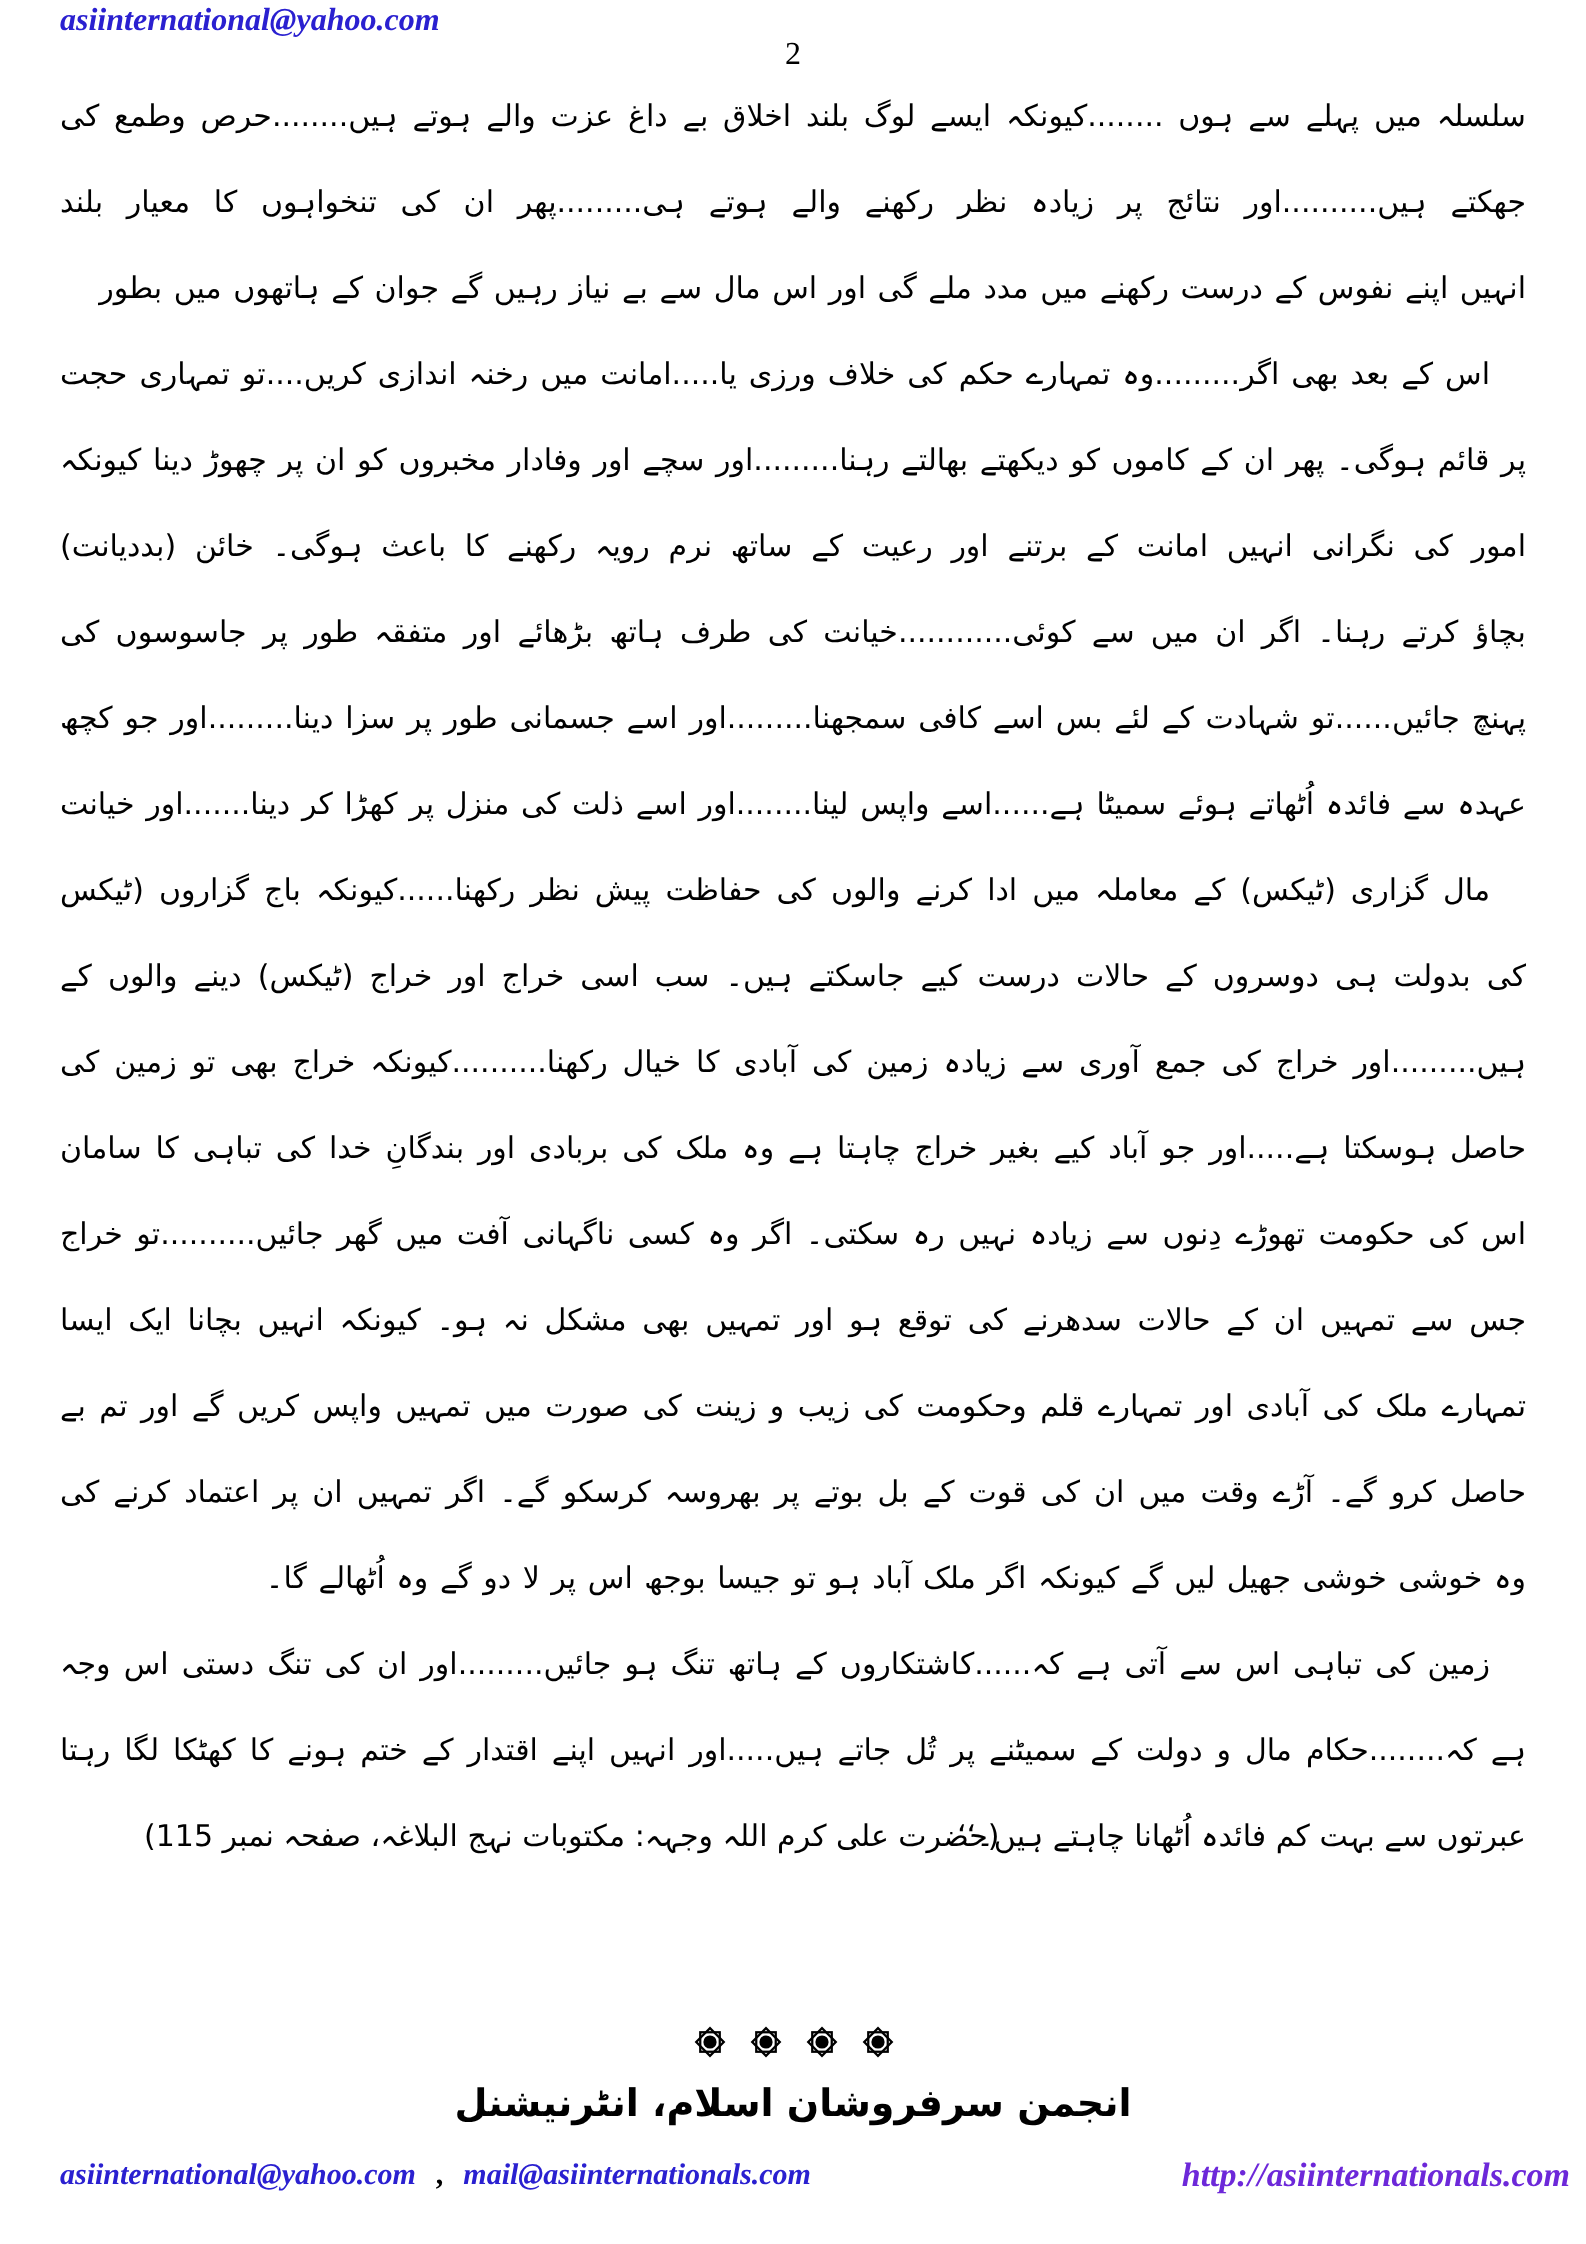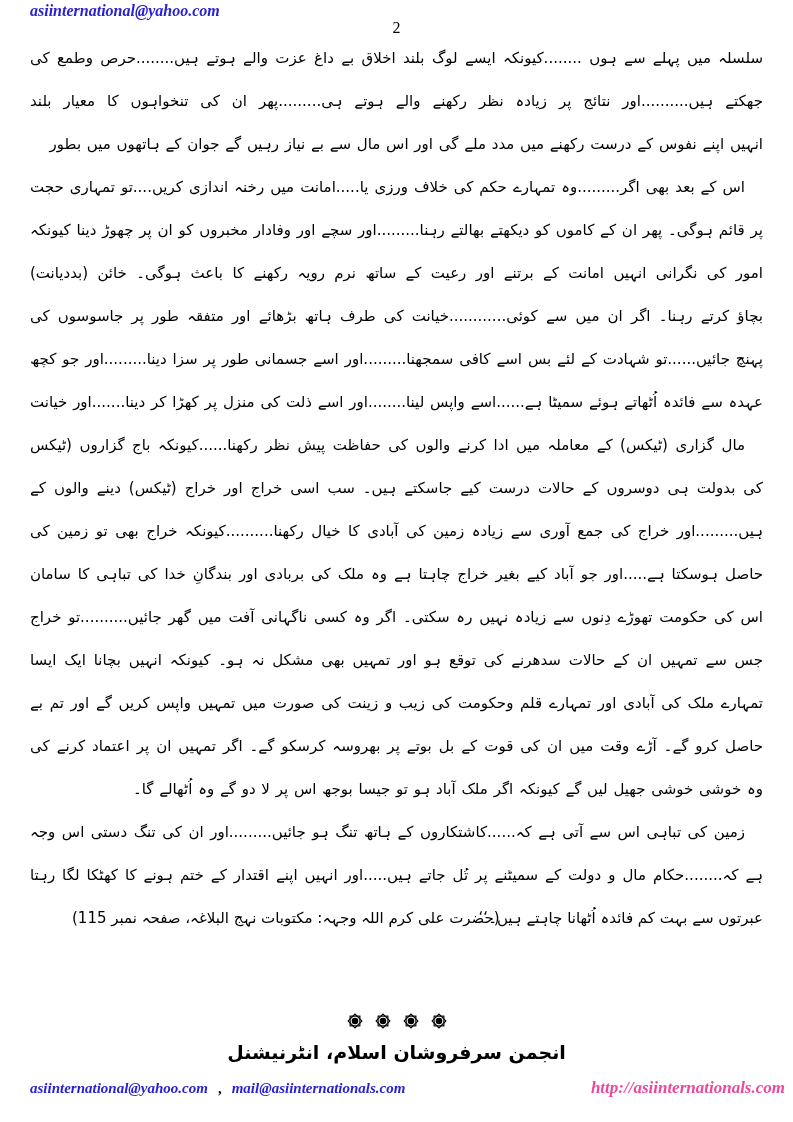--- a/index.html
+++ b/index.html
@@ -124,16 +124,16 @@
         <rect x="5.5" y="5.5" width="13" height="13" fill="none" stroke="#000" stroke-width="1.5" transform="rotate(45 12 12)"></rect>
         <circle cx="12" cy="12" r="4.4" fill="#000"></circle>
       </svg></div>
 
   <div class="org-line">انجمن سرفروشان اسلام، انٹرنیشنل</div>
 
   <div class="footer-row">
     <span class="footer-left">
       <a class="blue-link" style="color: rgb(42, 32, 208);">asiinternational@yahoo.com</a><span class="sep">,</span><a class="blue-link" style="color: rgb(42, 32, 208);">mail@asiinternationals.com</a>
     </span>
-    <a class="footer-site blue-link" style="color: #ec4899;">http://asiinternationals.com</a>
+    <a class="footer-site blue-link" style="color: #6d28d9;">http://asiinternationals.com</a>
   </div>
 
 </div>
 
 </body></html>

